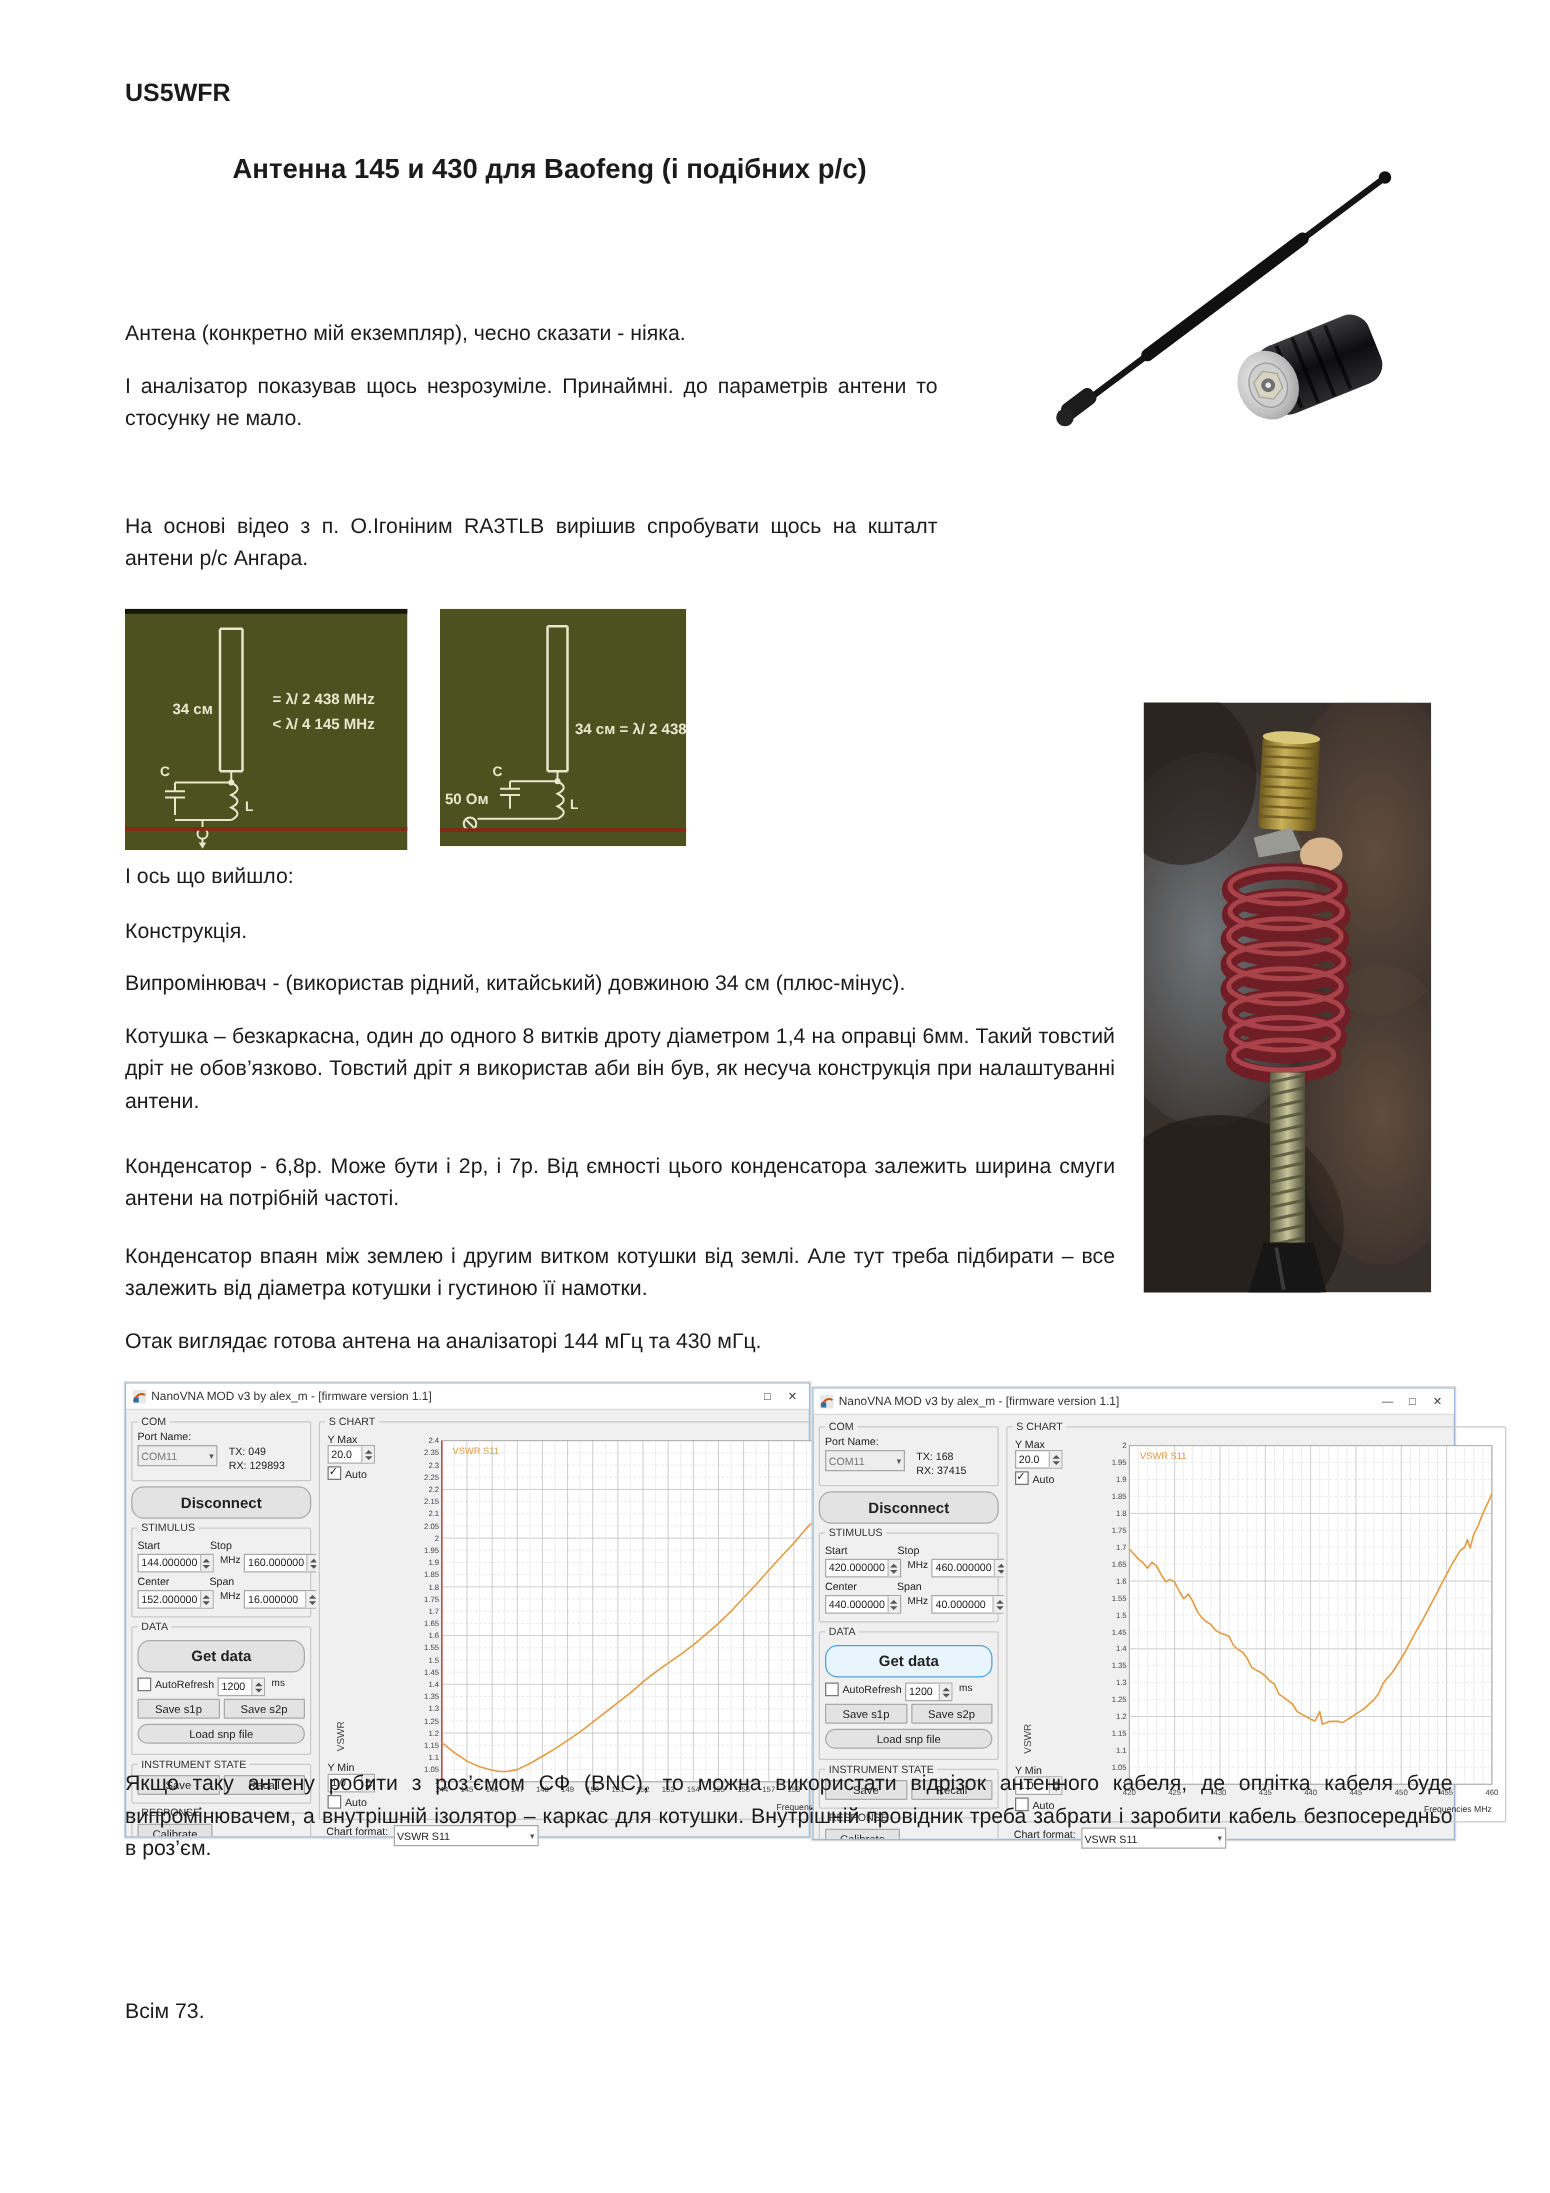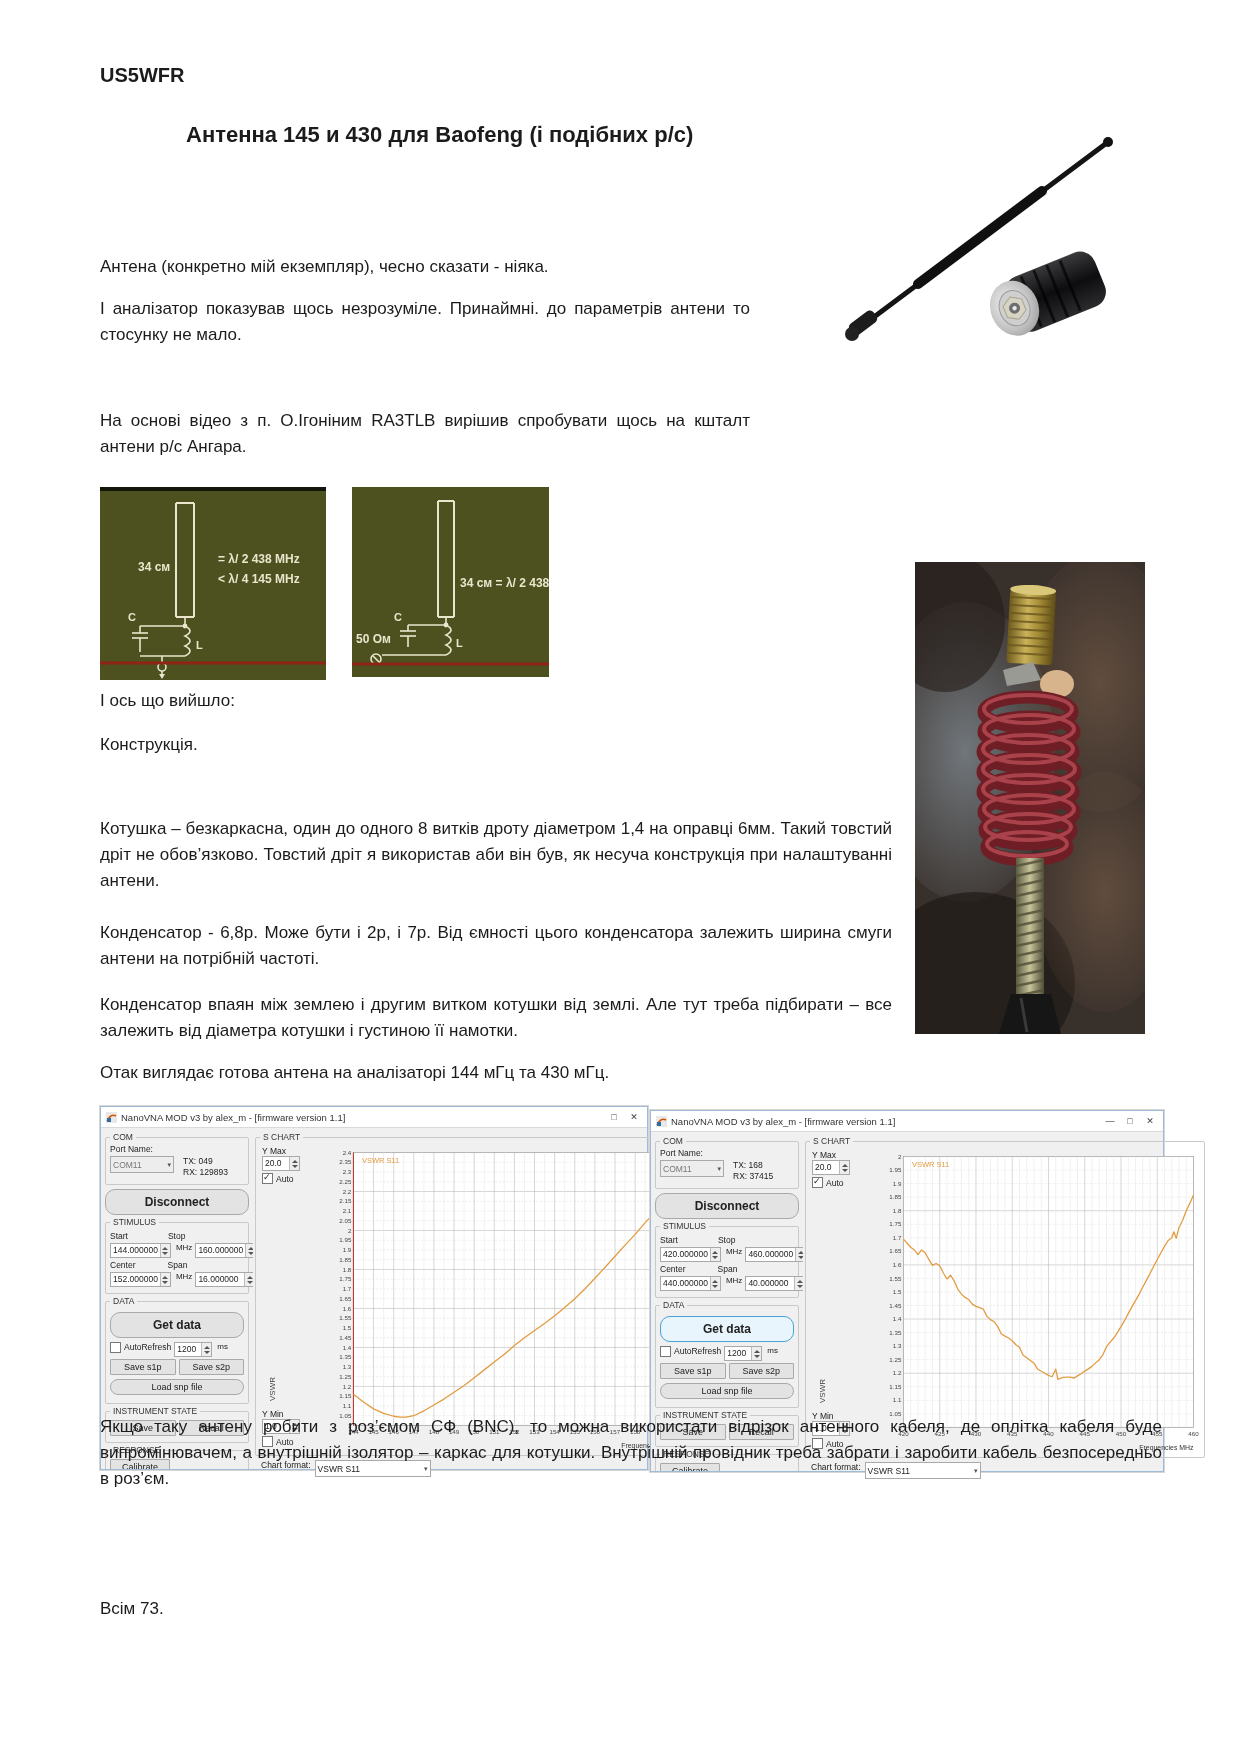--- a/index.html
+++ b/index.html
@@ -156,20 +156,21 @@
       <line x1="21" y1="169" x2="27" y2="175"></line>
     </g>
     <text x="42" y="134" font-size="11" font-weight="bold" fill="#e9e6cc">C</text>
     <text x="104" y="160" font-size="11" font-weight="bold" fill="#e9e6cc">L</text>
     <text x="4" y="156" font-size="12" font-weight="bold" fill="#e9e6cc">50 Ом</text>
     <line x1="0" y1="177" x2="197" y2="177" stroke="#8e2514" stroke-width="3"></line>
   </svg>
 
   <p class="abs para" style="left:100px;top:688px;">І ось що вийшло:</p>
   <p class="abs para" style="left:100px;top:732px;">Конструкція.</p>
+  <p class="abs para" style="left:100px;top:774px;">Випромінювач - (використав рідний, китайський) довжиною 34 см (плюс-мінус).</p>
   <p class="abs para just" style="left:100px;top:816px;width:792px;">Котушка – безкаркасна, один до одного 8 витків дроту  діаметром 1,4 на оправці 6мм. Такий товстий дріт не обов’язково. Товстий дріт я використав аби він був, як несуча конструкція при налаштуванні антени.</p>
   <p class="abs para just" style="left:100px;top:920px;width:792px;">Конденсатор - 6,8р. Може бути і 2р, і 7р. Від ємності цього конденсатора залежить ширина смуги антени на потрібній частоті.</p>
   <p class="abs para just" style="left:100px;top:992px;width:792px;">Конденсатор впаян між землею і другим витком котушки від землі. Але тут треба підбирати – все залежить від діаметра котушки і густиною її намотки.</p>
   <p class="abs para" style="left:100px;top:1060px;">Отак виглядає готова антена на аналізаторі 144 мГц та 430 мГц.</p>
 
   <svg class="abs" style="left:915px;top:562px;" width="230" height="472" viewBox="0 0 230 472">
     <defs>
       <linearGradient id="brass" x1="0" y1="0" x2="1" y2="0">
         <stop offset="0" stop-color="#6e5a1e"></stop>
           <stop offset="0.4" stop-color="#c9b25a"></stop>

